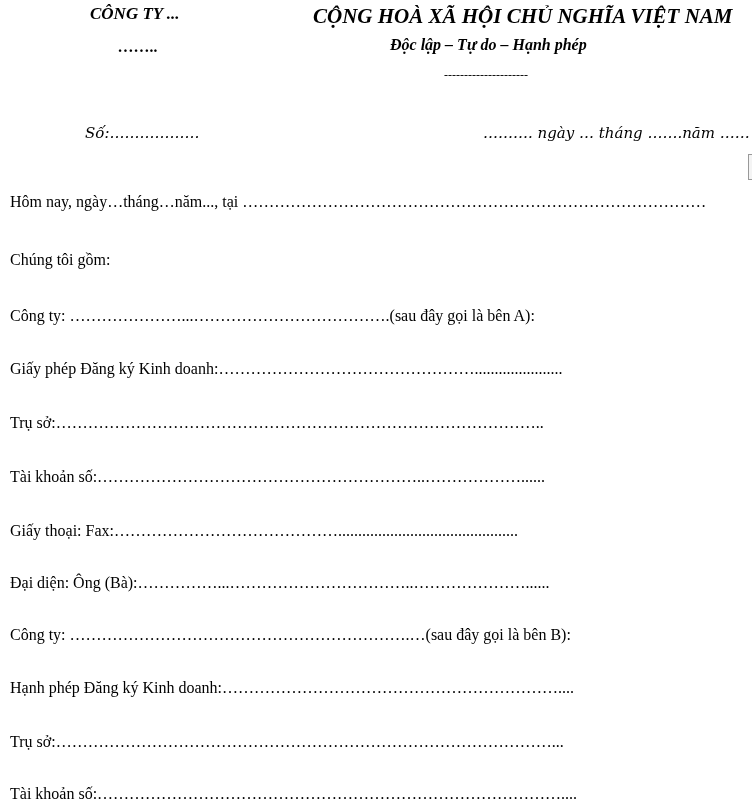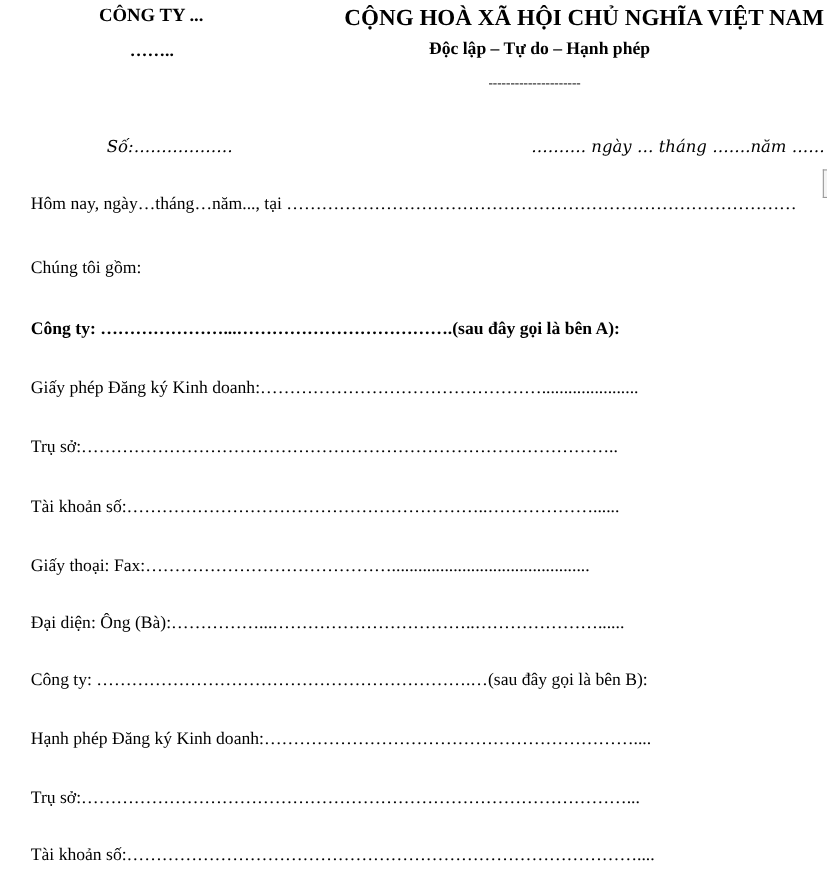--- a/index.html
+++ b/index.html
@@ -9,29 +9,29 @@
     }
     body {
       width: 752px;
       height: 800px;
       position: relative;
       overflow: hidden;
       font-family: "Liberation Serif", "DejaVu Serif", serif;
       color: #000;
     }
     .abs { position: absolute; white-space: nowrap; }
-    .bold { font-weight: bold; }
+    .bold { font-weight: bold; font-style: italic; }
     .hdr-left-1 { left: 90px; top: 4px; font-size: 17px; }
     .hdr-left-2 { left: 118px; top: 38px; font-size: 16px; }
     .hdr-right-1 { left: 313px; top: 4px; font-size: 21px; }
     .hdr-right-2 { left: 390px; top: 36px; font-size: 16px; }
     .hdr-right-3 { left: 444px; top: 68px; font-size: 12px; letter-spacing: 0px; }
-    .so-line { left: 85px; top: 124px; font-size: 15px; font-family: "DejaVu Serif", serif; font-style: italic; margin-left: 12px; }
+    .so-line { left: 85px; top: 124px; font-size: 15px; font-family: "DejaVu Serif", serif; font-style: italic; }
     .date-line { left: 483px; top: 124px; font-size: 15px; font-family: "DejaVu Serif", serif; font-style: italic; }
-    .line { left: 28px; font-size: 16px; }
+    .line { left: 10px; font-size: 16px; margin-top: 16px; }
     .caret {
       position: absolute;
       left: 748px;
       top: 154px;
       width: 3px;
       height: 24px;
       border: 1px solid #999;
       border-right: none;
       background: #f4f4f4;
     }
@@ -48,21 +48,21 @@
   <div class="abs bold hdr-right-2">Độc lập – Tự do – Hạnh phép</div>
   <div class="abs hdr-right-3">---------------------</div>
 
   <div class="abs so-line">Số:………………</div>
   <div class="abs date-line">………. ngày … tháng …….năm …… .</div>
 
   <div class="caret"></div>
 
   <div class="abs line" style="top:177px;">Hôm nay, ngày…tháng…năm..., tại ……………………………………………………………………………</div>
   <div class="abs line" style="top:235px;">Chúng tôi gồm:</div>
-  <div class="abs line" style="top:291px;font-weight:bold;">Công ty: …………………...……………………………….(sau  đây gọi là bên A):</div>
+  <div class="abs line" style="top:291px;">Công ty: …………………...……………………………….(sau  đây gọi là bên A):</div>
   <div class="abs line" style="top:344px;">Giấy phép Đăng ký Kinh doanh:…………………………………………......................</div>
   <div class="abs line" style="top:398px;">Trụ sở:………………………………………………………………………………..</div>
   <div class="abs line" style="top:452px;font-family:Liberation Serif, serif;">Tài khoản số:……………………………………………………..………………......</div>
   <div class="abs line" style="top:506px;">Giấy thoại: Fax:…………………………………….............................................</div>
   <div class="abs line" style="top:558px;">Đại diện:  Ông (Bà):……………...……………………………..…………………......</div>
   <div class="abs line" style="top:610px;">Công ty: ……………………………………………………….…(sau  đây gọi là bên B):</div>
   <div class="abs line" style="top:663px;">Hạnh phép Đăng ký Kinh doanh:………………………………………………………....</div>
   <div class="abs line" style="top:717px;">Trụ sở:…………………………………………………………………………………...</div>
   <div class="abs line" style="top:769px;text-align:right;">Tài khoản số:……………………………………………………………………………....</div>
 

